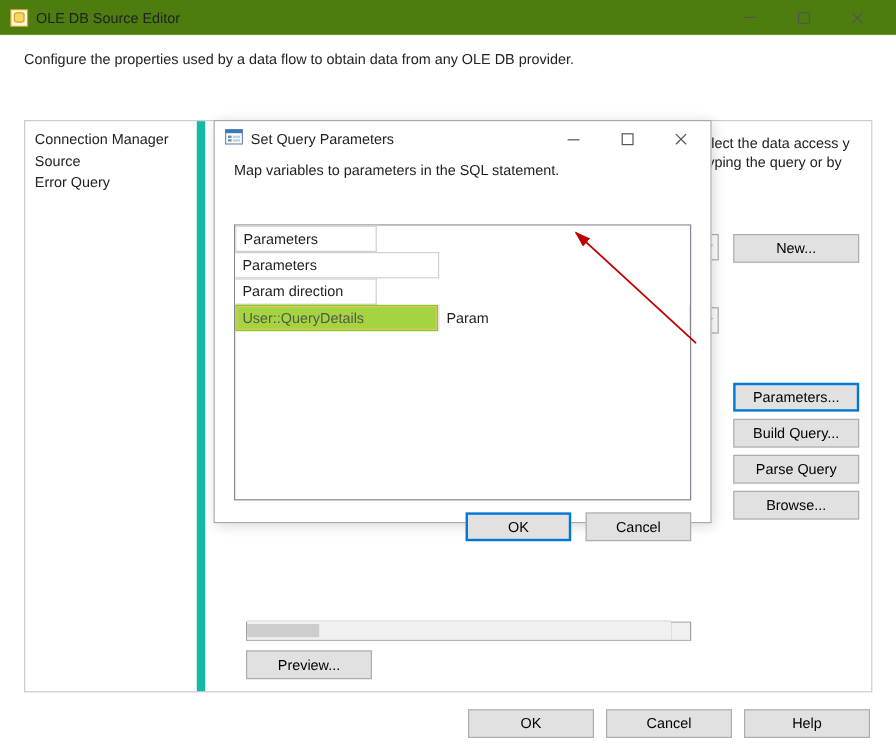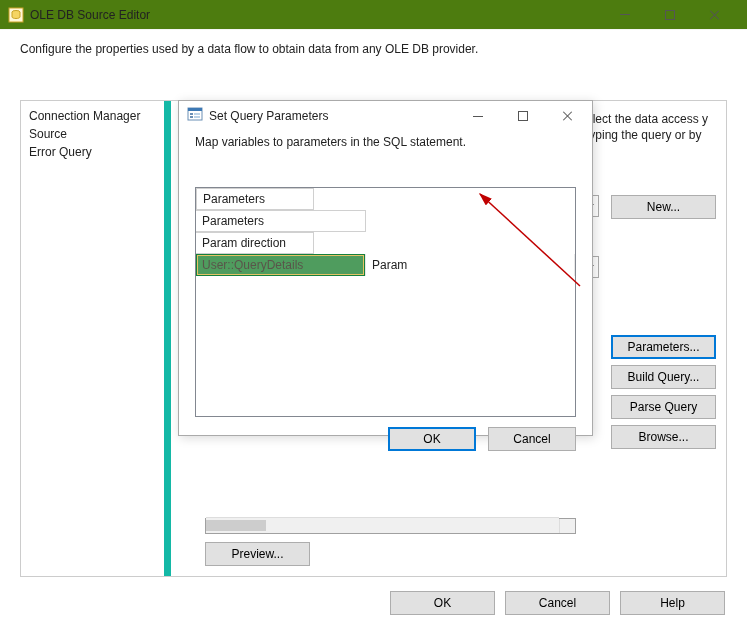--- a/index.html
+++ b/index.html
@@ -80,21 +80,20 @@
   .std-btn {
     width: 105px; height: 24px;
     background: #e1e1e1;
     border: 1px solid #adadad;
     font: inherit;
     padding: 0;
   }
   .std-btn.primary {
     border: 2px solid #0078d7;
     background: #e1e1e1;
-    margin-top: 16px;
   }
   .chevron-box {
     position:absolute;
     right: 127px; top: 94px;
     width: 18px; height: 22px;
     border:1px solid #adadad;
     background:#fff;
     display:flex;align-items:center;justify-content:center;
   }
   .chevron-down {
@@ -168,21 +167,21 @@
   .grid-header .gh:first-child { border-left:1px solid #d0d0d0; }
   .grid-row { display:flex; }
   .grid-row .gc {
     border-right: 1px solid #e8e8e8;
     padding: 4px 6px;
   }
   .col-param { width: 118px; }
   .col-var   { width: 170px; }
   .col-dir   { width: 118px; flex:1; }
   .highlight-cell {
-    background:#15803d;
+    background:#84cc16;
     position:relative;
   }
   .highlight-cell::after {
     content:"";
     position:absolute; inset:1px;
     border:1px solid #e5c365;
     background:rgba(255,240,195,0.25);
     pointer-events:none;
   }
   .modal-buttons {

